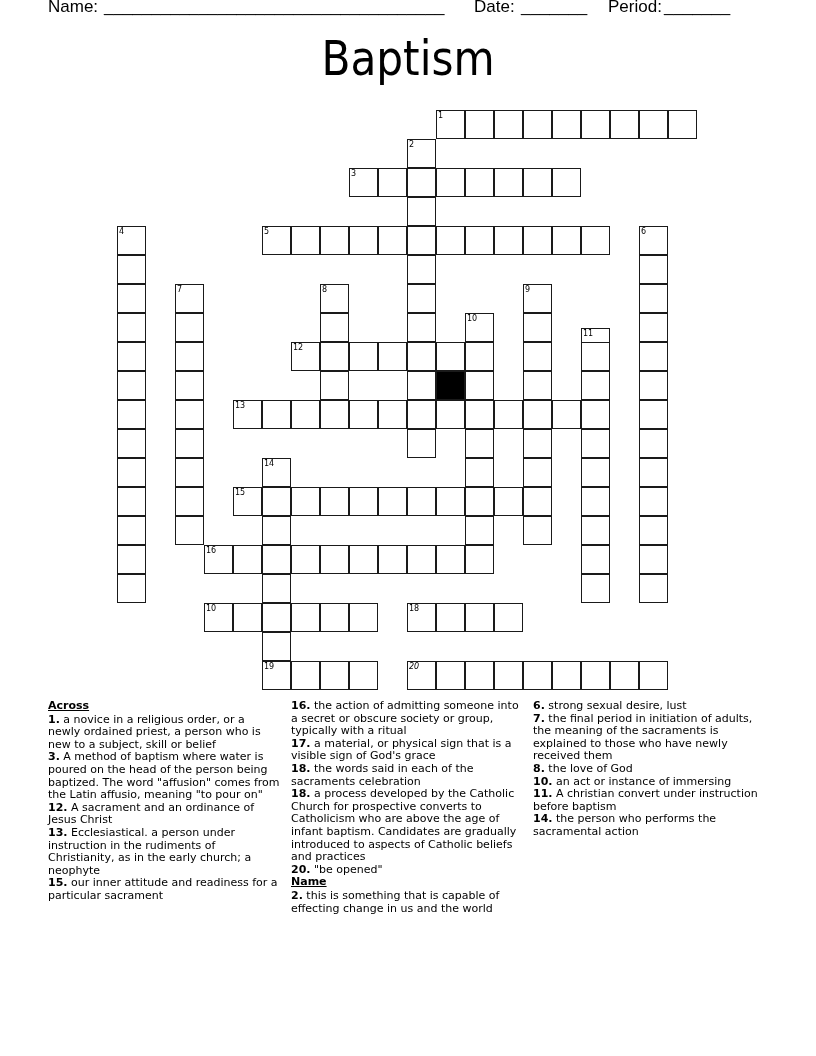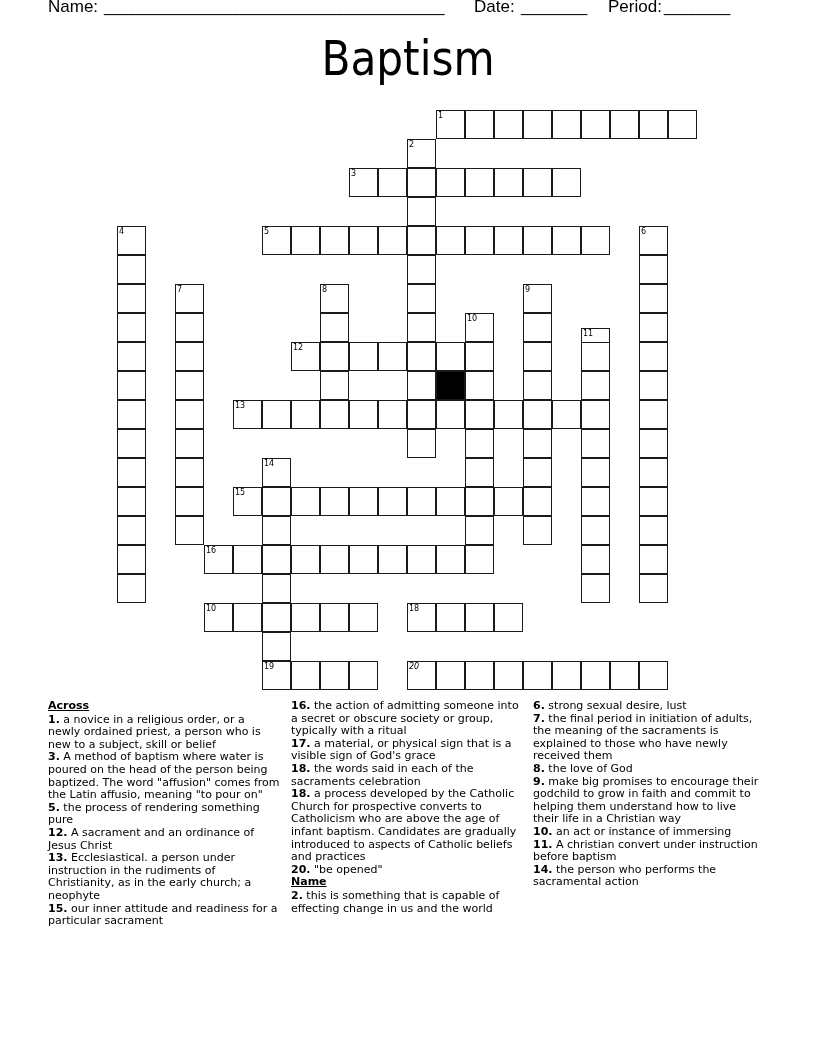--- a/index.html
+++ b/index.html
@@ -252,36 +252,34 @@
     <div class="cell" style="left: 610px; top: 661px;"></div>
     <div class="cell" style="left: 639px; top: 661px;"></div>
     <div class="cell black" style="left: 436px; top: 371px;"></div>
   </div>
 
 <div class="clues">
   <div class="clue-col" id="clue-col-1" style="left:48px;">
       <div class="clue-heading">Across</div>
       <div class="clue"><span class="cn">1.</span><span> a novice in a religious order, or a newly ordained priest, a person who is new to a subject, skill or belief</span></div>
       <div class="clue"><span class="cn">3.</span><span> A method of baptism where water is poured on the head of the person being baptized. The word "affusion" comes from the Latin affusio, meaning "to pour on"</span></div>
-      <div class="clue"><span class="cn">5.</span><span> the process of rendering something pure</span></div>
       <div class="clue"><span class="cn">12.</span><span> A sacrament and an ordinance of Jesus Christ</span></div>
       <div class="clue"><span class="cn">13.</span><span> Ecclesiastical. a person under instruction in the rudiments of Christianity, as in the early church; a neophyte</span></div>
       <div class="clue"><span class="cn">15.</span><span> our inner attitude and readiness for a particular sacrament</span></div>
     </div>
   <div class="clue-col" id="clue-col-2" style="left:291px;">
       <div class="clue"><span class="cn">16.</span><span> the action of admitting someone into a secret or obscure society or group, typically with a ritual</span></div>
       <div class="clue"><span class="cn">17.</span><span> a material, or physical sign that is a visible sign of God's grace</span></div>
       <div class="clue"><span class="cn">18.</span><span> the words said in each of the sacraments celebration</span></div>
       <div class="clue"><span class="cn">18.</span><span> a process developed by the Catholic Church for prospective converts to Catholicism who are above the age of infant baptism. Candidates are gradually introduced to aspects of Catholic beliefs and practices</span></div>
       <div class="clue"><span class="cn">20.</span><span> "be opened"</span></div>
       <div class="clue-heading">Name</div>
       <div class="clue"><span class="cn">2.</span><span> this is something that is capable of effecting change in us and the world</span></div>
     </div>
   <div class="clue-col" id="clue-col-3" style="left:533px;">
       <div class="clue"><span class="cn">6.</span><span> strong sexual desire, lust</span></div>
       <div class="clue"><span class="cn">7.</span><span> the final period in initiation of adults, the meaning of the sacraments is explained to those who have newly received them</span></div>
       <div class="clue"><span class="cn">8.</span><span> the love of God</span></div>
-      <div class="clue"><span class="cn">9.</span><span> make big promises to encourage their godchild to grow in faith and commit to helping them understand how to live their life in a Christian way</span></div>
       <div class="clue"><span class="cn">10.</span><span> an act or instance of immersing</span></div>
       <div class="clue"><span class="cn">11.</span><span> A christian convert under instruction before baptism</span></div>
       <div class="clue"><span class="cn">14.</span><span> the person who performs the sacramental action</span></div>
     </div>
 </div>
 
 </body></html>

